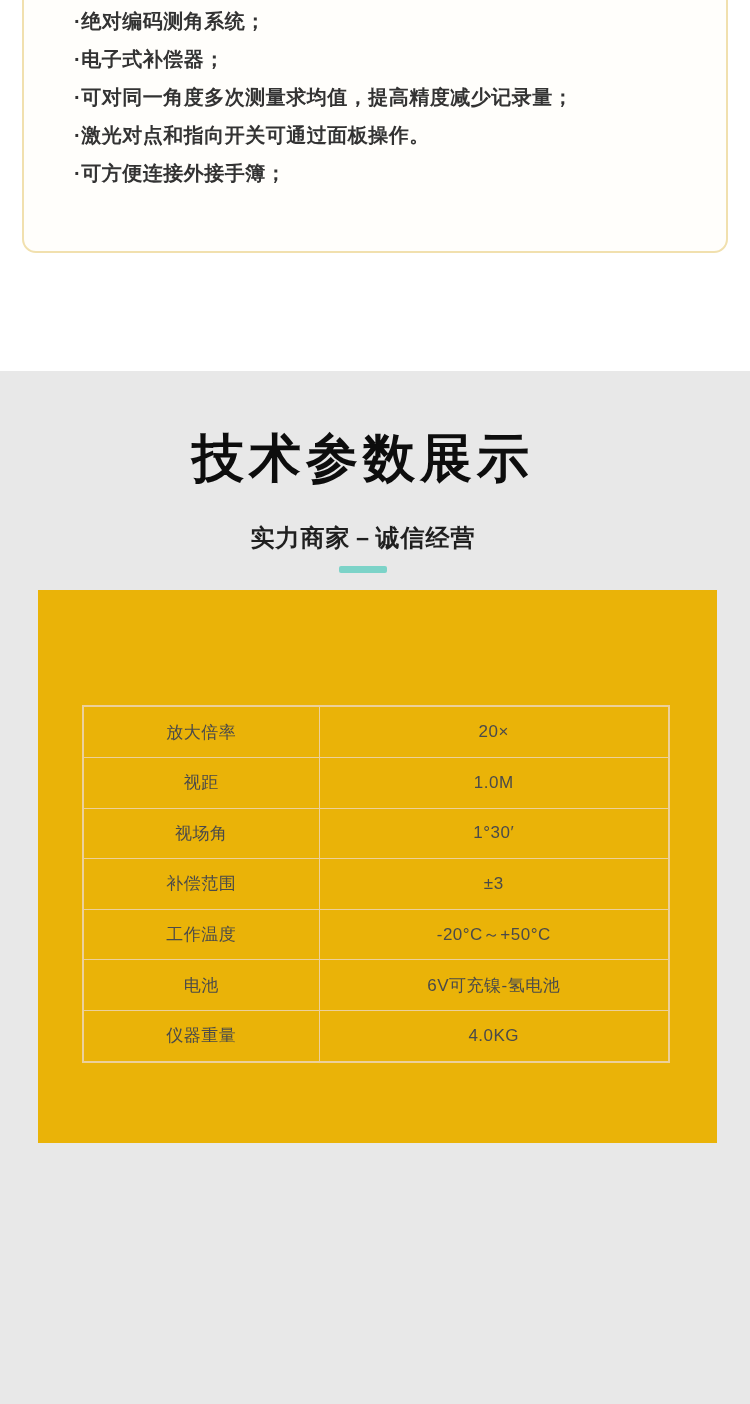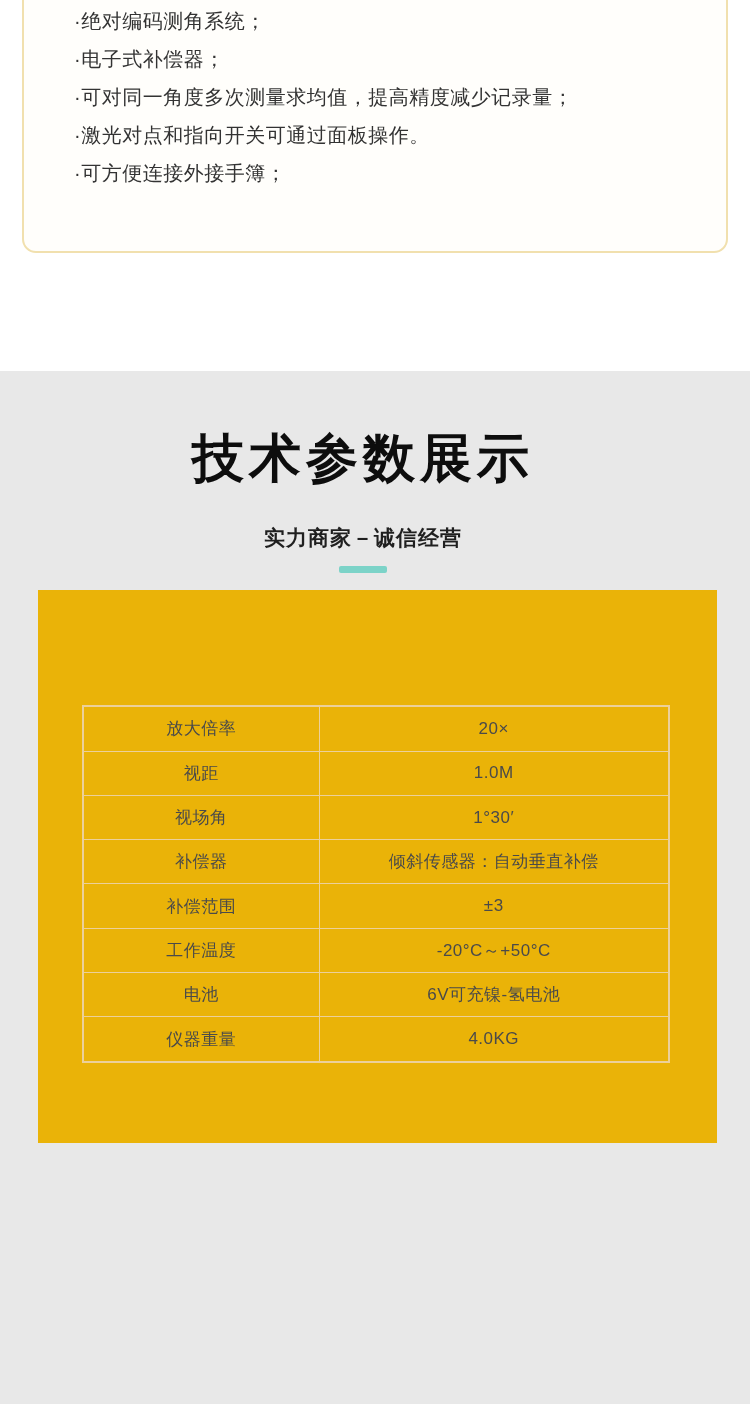--- a/index.html
+++ b/index.html
@@ -26,21 +26,21 @@
   }
   .feature-list {
     position: absolute;
     left: 50px;
     top: 40px;
     right: 20px;
   }
   .feature-item {
     font-size: 20px;
     line-height: 38px;
-    font-weight: 400;
+    font-weight: 700;
     color: #333333;
     letter-spacing: 0.5px;
     white-space: nowrap;
   }
 
   
   .specs-section {
     position: absolute;
     left: 0;
     top: 371px;
@@ -64,21 +64,21 @@
     line-height: 65px;
     font-weight: 900;
     color: #0d0d0d;
     letter-spacing: 5px;
   }
   .section-subtitle {
     position: absolute;
     left: 0;
     top: 152px;
     width: 100%;
-    font-size: 21px;
+    font-size: 24px;
     line-height: 30px;
     font-weight: 600;
     color: #1f1f1f;
     letter-spacing: 1px;
   }
   .teal-bar {
     position: absolute;
     left: 339px;
     top: 195px;
     width: 48px;
@@ -148,24 +148,20 @@
           </tr>
           <tr>
             <td class="col-label">视距</td>
             <td class="col-value">1.0M</td>
           </tr>
           <tr>
             <td class="col-label">视场角</td>
             <td class="col-value">1°30′</td>
           </tr>
           <tr>
-            <td class="col-label">补偿器</td>
-            <td class="col-value">倾斜传感器：自动垂直补偿</td>
-          </tr>
-          <tr>
             <td class="col-label">补偿范围</td>
             <td class="col-value">±3</td>
           </tr>
           <tr>
             <td class="col-label">工作温度</td>
             <td class="col-value">-20°C～+50°C</td>
           </tr>
           <tr>
             <td class="col-label">电池</td>
             <td class="col-value">6V可充镍-氢电池</td>

